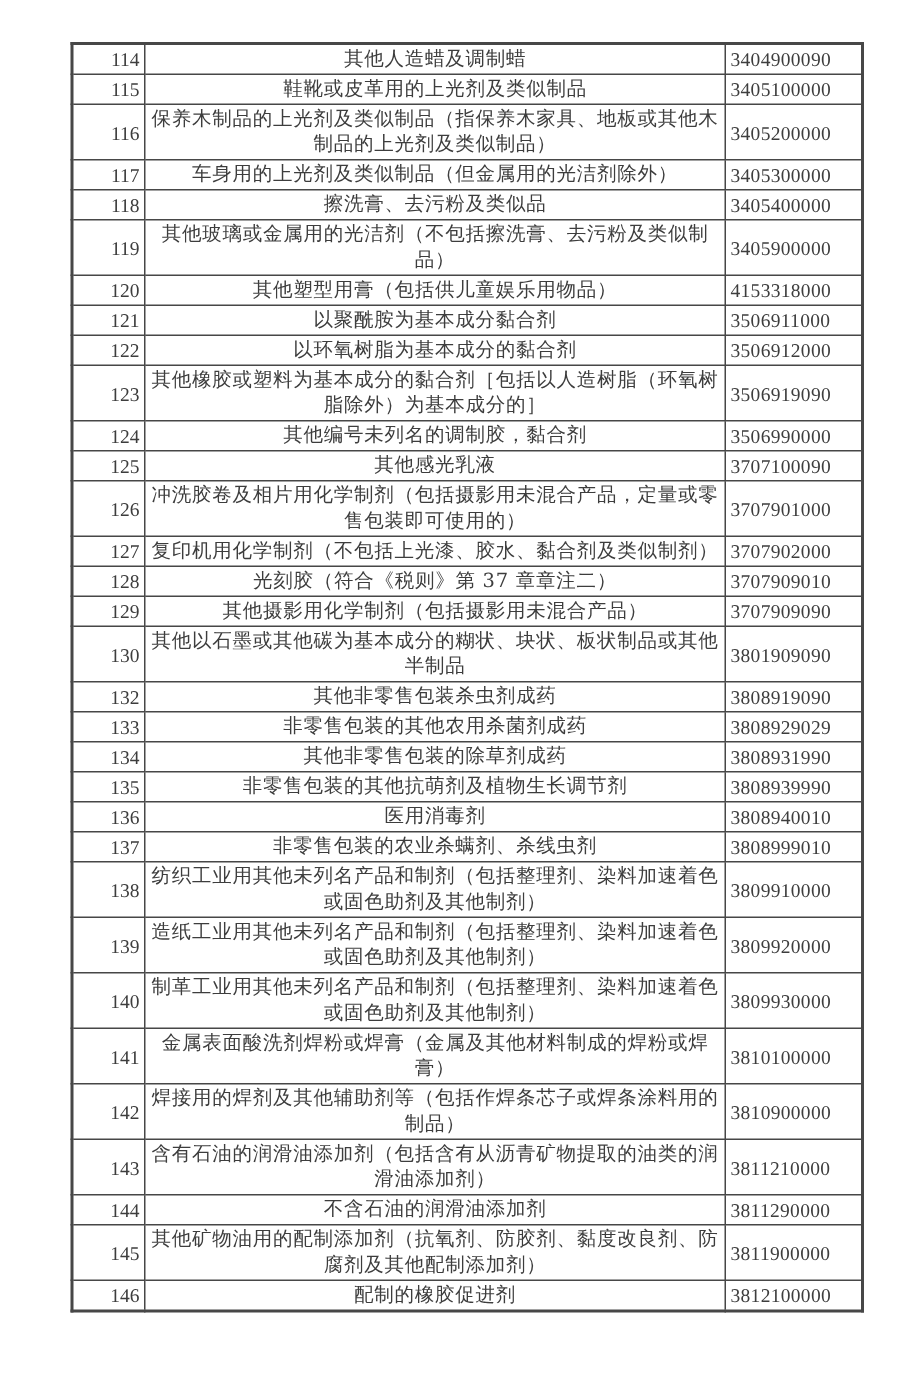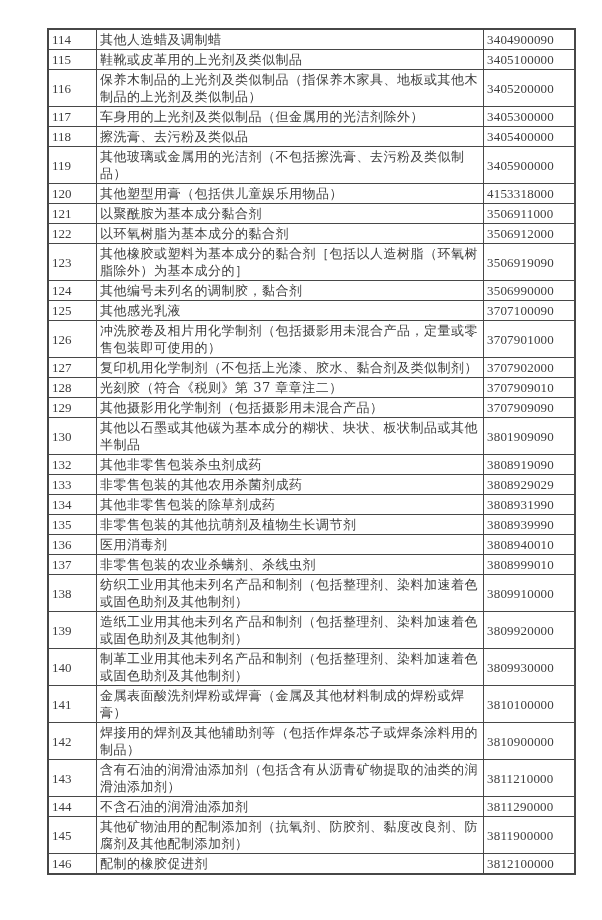--- a/index.html
+++ b/index.html
@@ -28,26 +28,26 @@
     border: 1px solid #474747;
     color: #3d3d3d;
     font-size: 13px;
     line-height: 17px;
     padding: 1px 3px;
     vertical-align: middle;
     word-break: break-all;
   }
   td.no {
     width: 41px;
-    text-align: left;
+    text-align: right;
     font-family: "Liberation Serif", serif;
   }
   td.desc {
     width: 380px;
-    text-align: left;
+    text-align: center;
     padding-left: 6px;
     padding-right: 4px;
     letter-spacing: 0.5px;
   }
   td.code {
     width: 84px;
     font-family: "Liberation Serif", serif;
     letter-spacing: 0.2px;
   }
 </style>

